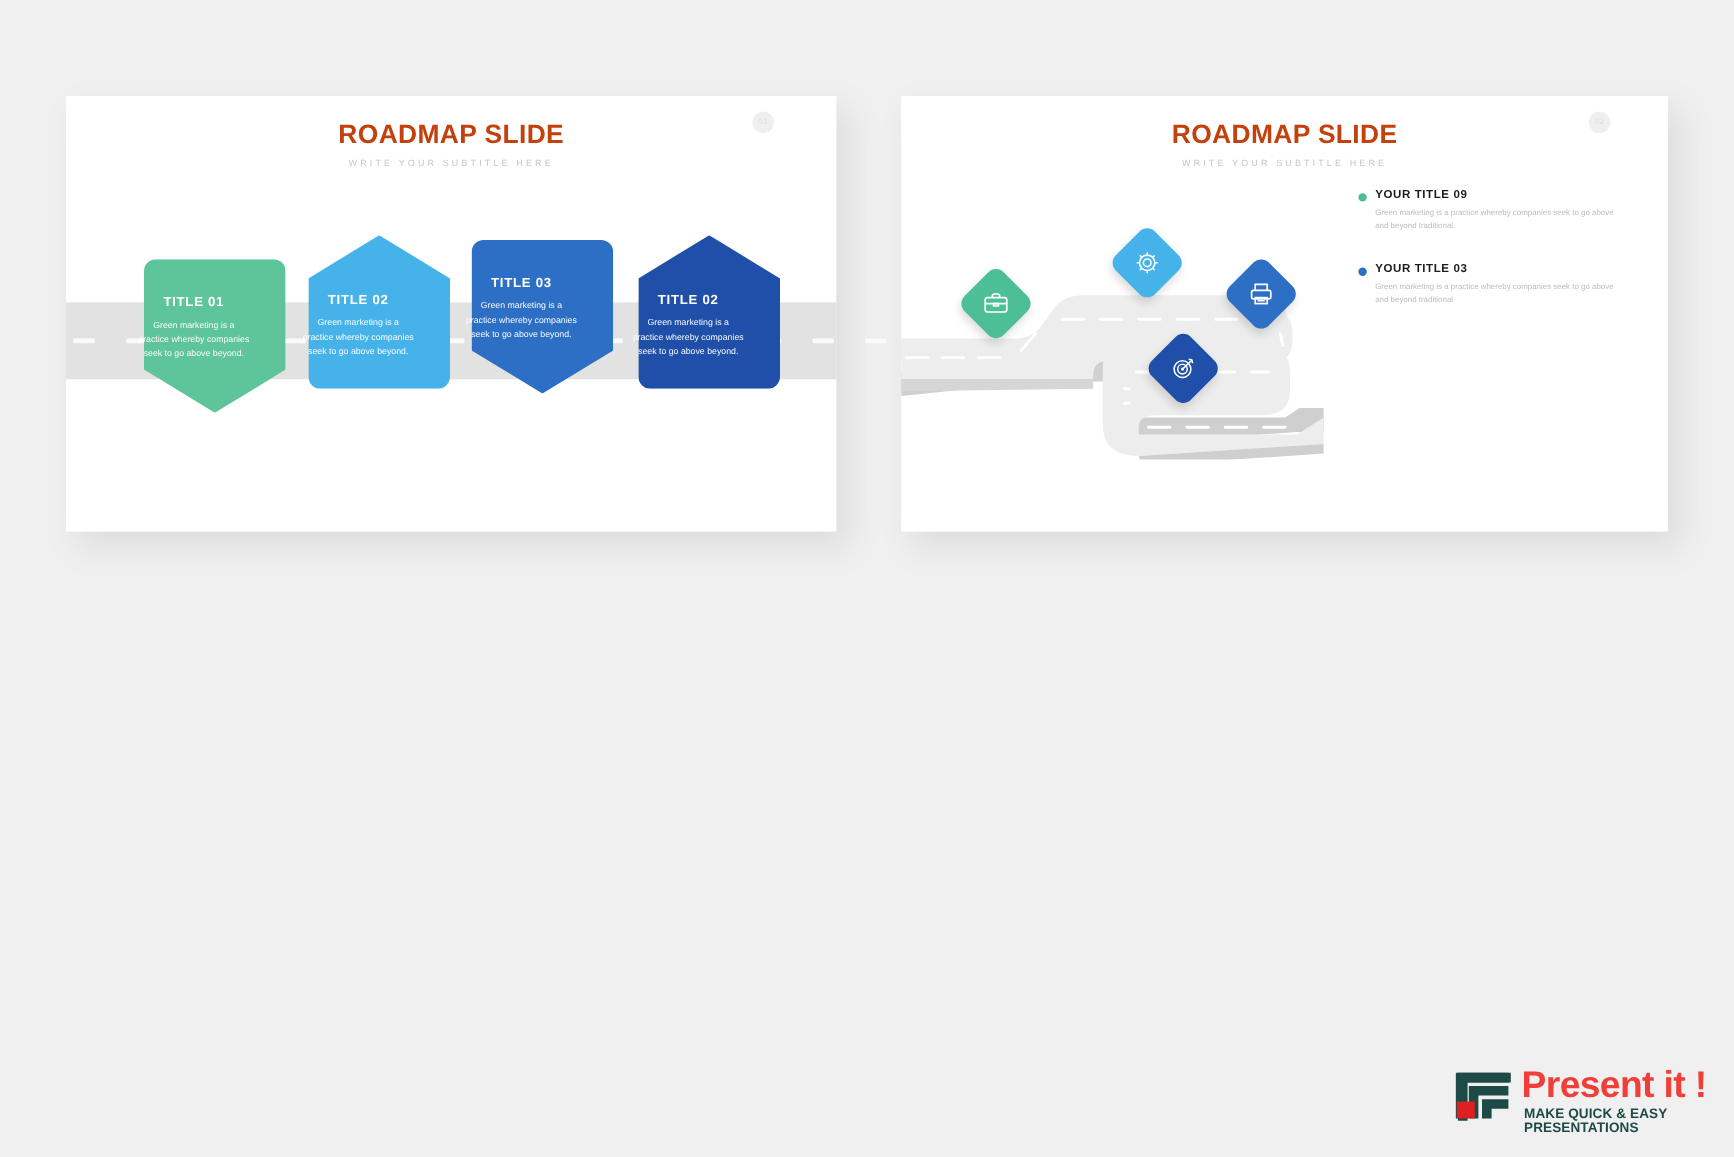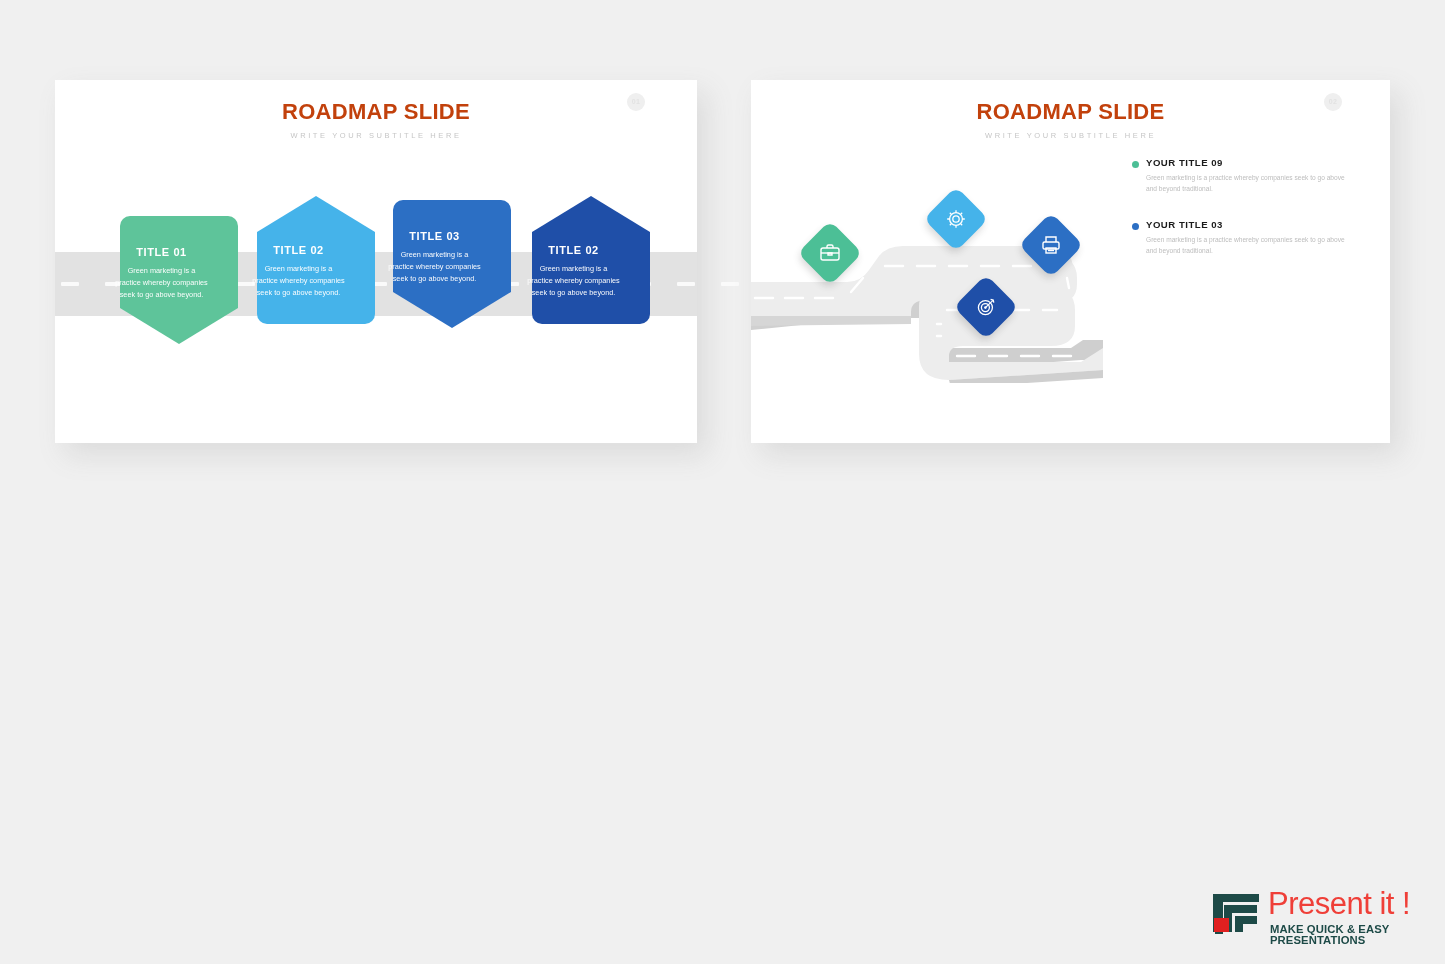--- a/index.html
+++ b/index.html
@@ -75,21 +75,21 @@
   .marker .diamond{
     position:absolute;inset:0;border-radius:9px;transform:rotate(45deg);
     box-shadow:2px 4px 7px rgba(60,60,60,.18);
   }
   .marker svg{position:absolute;left:11px;top:11px;width:24px;height:24px;}
 
   
   .logo{position:absolute;left:1213px;top:888px;width:215px;height:56px;}
   .logo .mark{position:absolute;left:0;top:4px;width:48px;height:44px;}
   .logo .word{
-    position:absolute;left:55px;top:0px;font-size:31px;font-weight:400;
+    position:absolute;left:55px;top:0px;font-size:31px;font-weight:700;
     color:#ef3f38;letter-spacing:-.5px;line-height:1;font-style:normal;
   }
   .logo .tag{
     position:absolute;left:57px;top:36px;font-size:11.4px;font-weight:700;
     color:#1d4a47;letter-spacing:.1px;line-height:1;
     transform:scaleX(.99);transform-origin:left;
   }
 </style>
 </head>
 <body>

